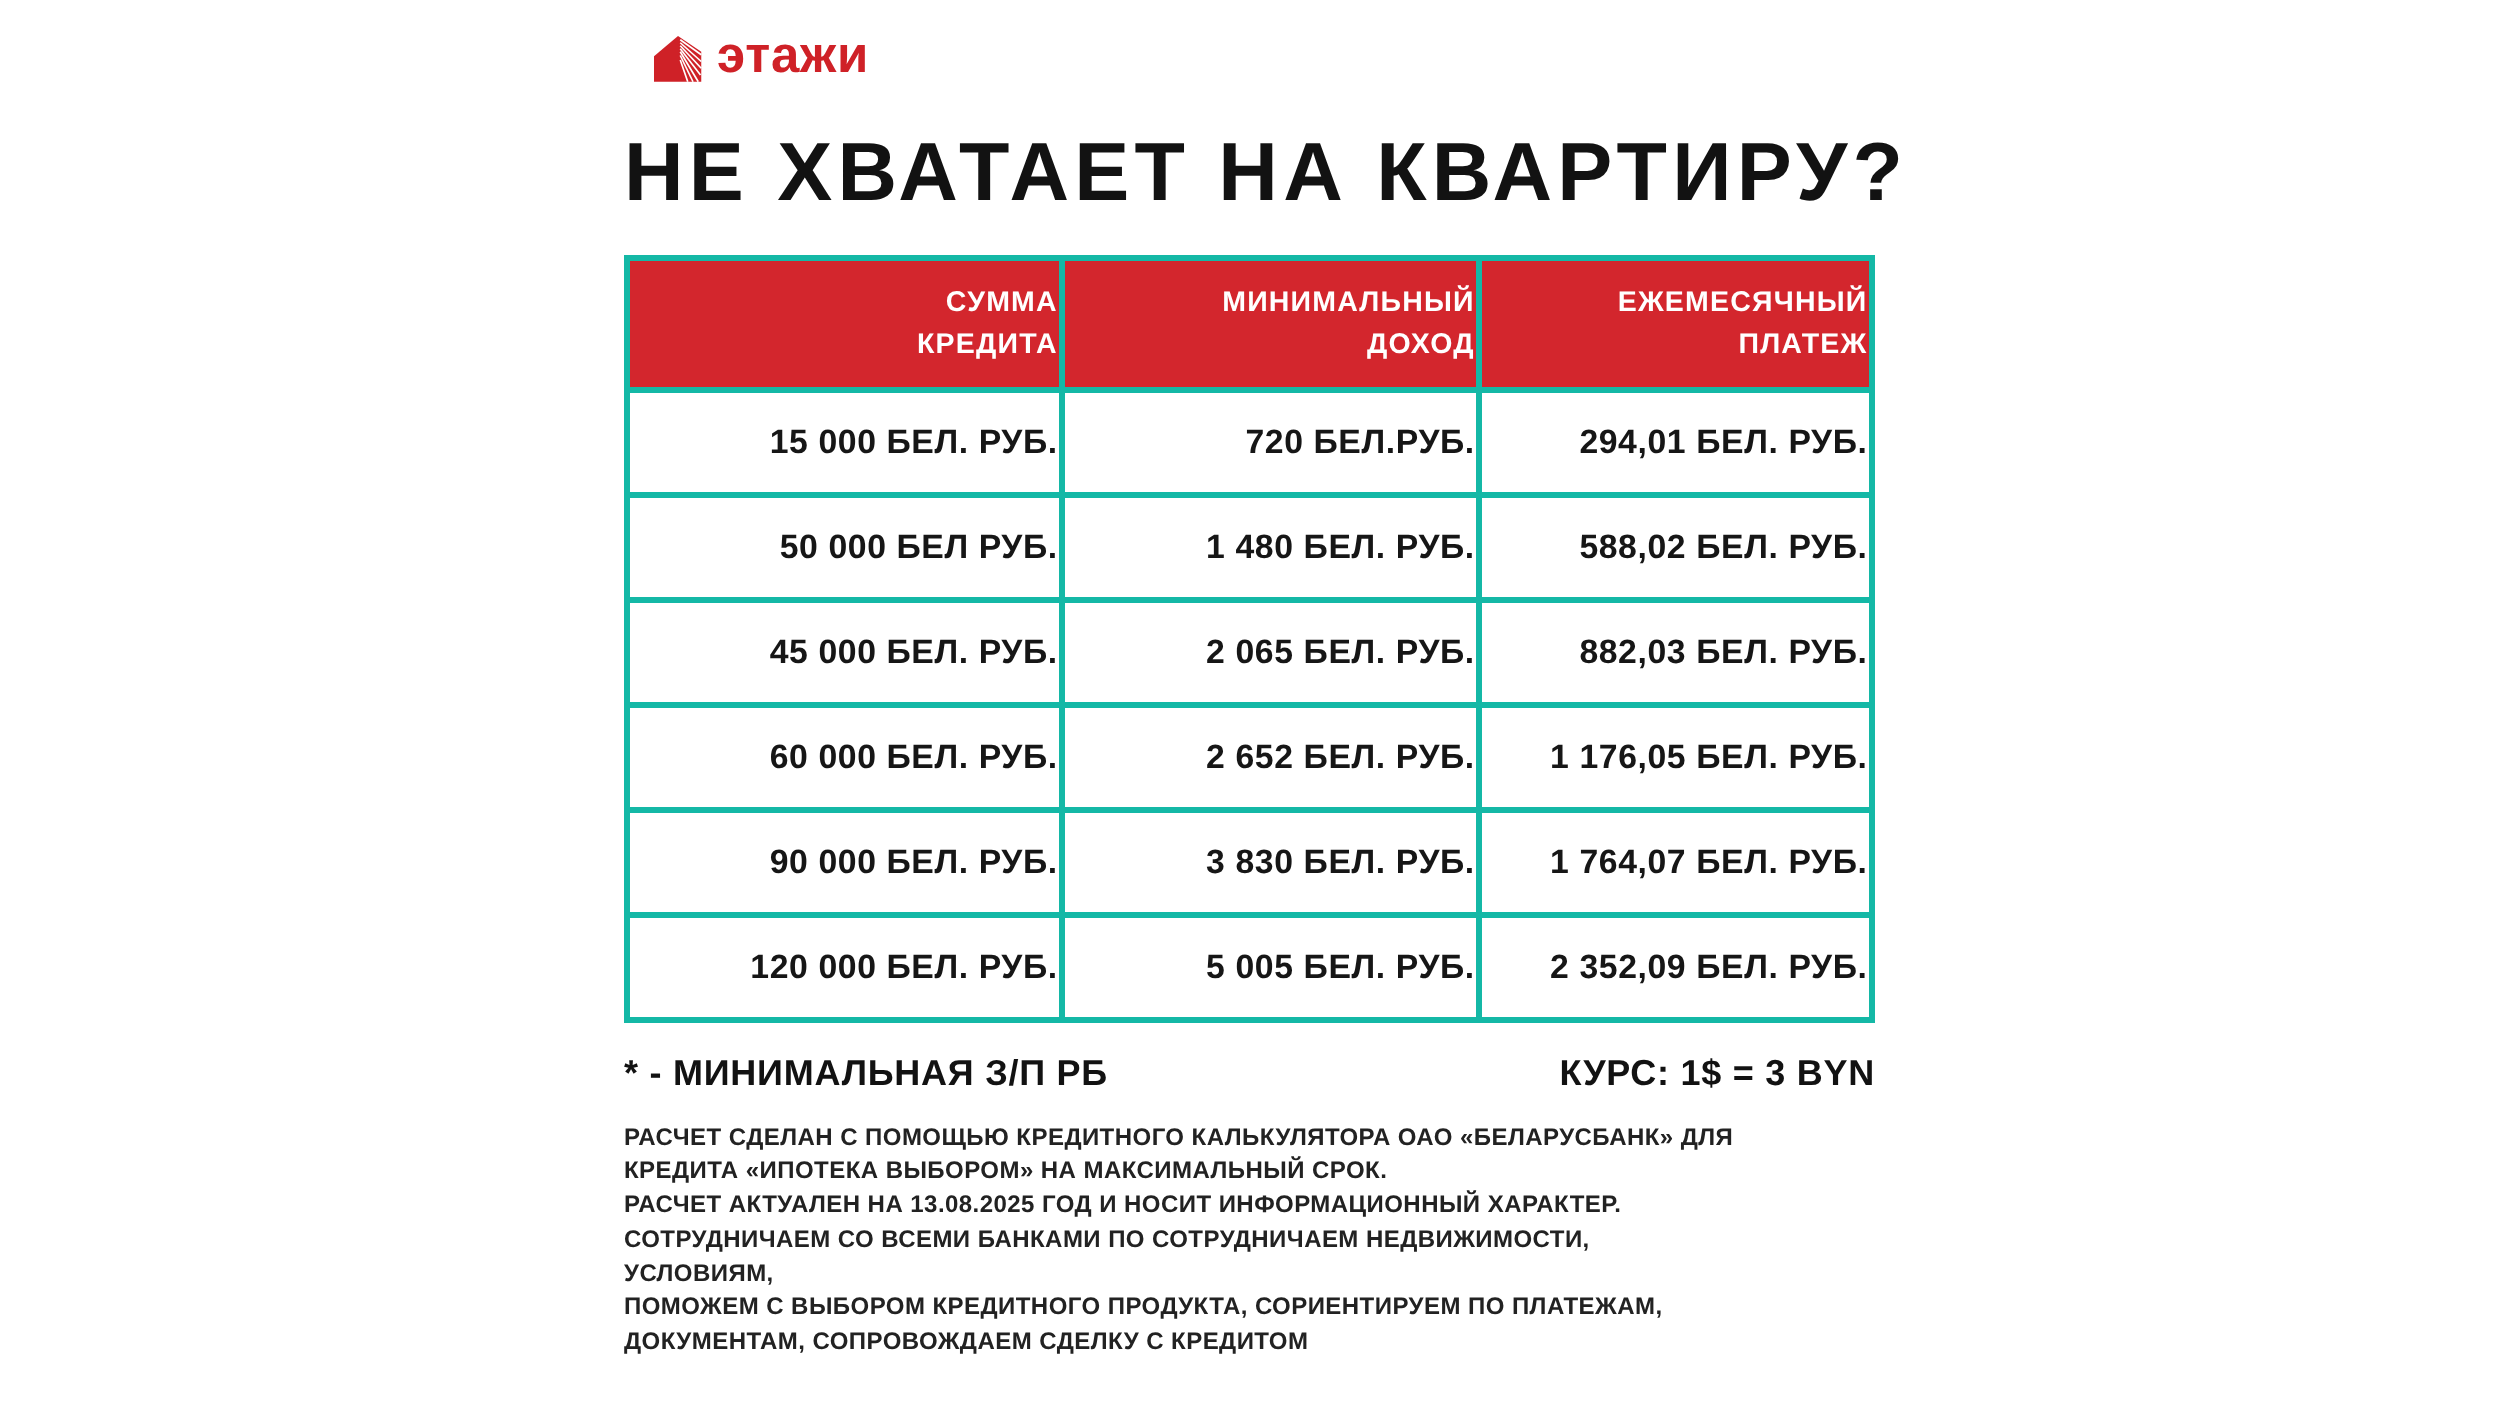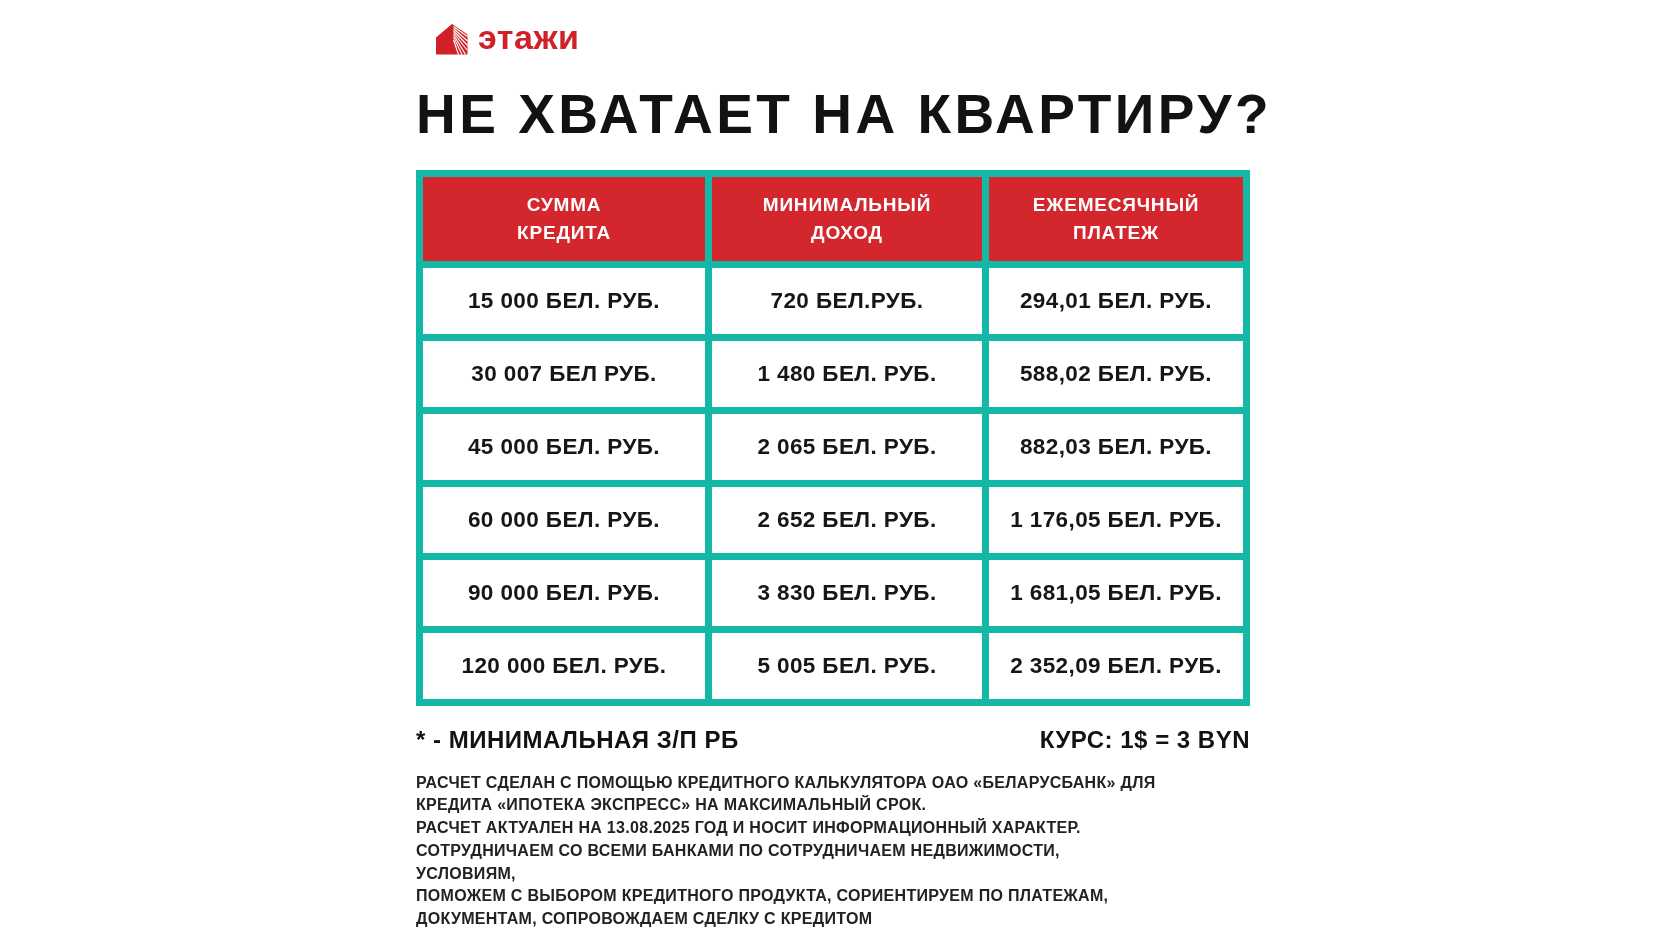--- a/index.html
+++ b/index.html
@@ -50,22 +50,22 @@
     white-space: nowrap;
   }
   
   .credit-table {
     margin-top: 26px;
     width: 834px;
     border-collapse: collapse;
     table-layout: fixed;
   }
   .credit-table th, .credit-table td {
-    border: 7px solid #14b8a6;
-    text-align: center;
+    border: 4px solid #14b8a6;
+    text-align: right;
     vertical-align: middle;
   }
   .credit-table th {
     background: #d3262d;
     color: #ffffff;
     font-size: 19px;
     font-weight: 700;
     letter-spacing: 0.8px;
     height: 82px;
     line-height: 1.45;
@@ -147,55 +147,55 @@
           </th>
         </tr>
       </thead>
       <tbody>
         <tr>
           <td>15 000 БЕЛ. РУБ.</td>
           <td>720 БЕЛ.РУБ.</td>
           <td>294,01 БЕЛ. РУБ.</td>
         </tr>
         <tr>
-          <td>30 007 БЕЛ РУБ.</td>
+          <td>50 000 БЕЛ РУБ.</td>
           <td>1 480 БЕЛ. РУБ.</td>
           <td>588,02 БЕЛ. РУБ.</td>
         </tr>
         <tr>
           <td>45 000 БЕЛ. РУБ.</td>
           <td>2 065 БЕЛ. РУБ.</td>
           <td>882,03 БЕЛ. РУБ.</td>
         </tr>
         <tr>
           <td>60 000 БЕЛ. РУБ.</td>
           <td>2 652 БЕЛ. РУБ.</td>
           <td>1 176,05 БЕЛ. РУБ.</td>
         </tr>
         <tr>
           <td>90 000 БЕЛ. РУБ.</td>
           <td>3 830 БЕЛ. РУБ.</td>
-          <td>1 681,05 БЕЛ. РУБ.</td>
+          <td>1 764,07 БЕЛ. РУБ.</td>
         </tr>
         <tr>
           <td>120 000 БЕЛ. РУБ.</td>
           <td>5 005 БЕЛ. РУБ.</td>
           <td>2 352,09 БЕЛ. РУБ.</td>
         </tr>
       </tbody>
     </table>
 
     <div class="footnote-row">
       <span class="footnote-left">* - МИНИМАЛЬНАЯ З/П РБ</span>
       <span class="footnote-right">КУРС: 1$ = 3 BYN</span>
     </div>
 
     <div class="disclaimer">
       <div>РАСЧЕТ СДЕЛАН С ПОМОЩЬЮ КРЕДИТНОГО КАЛЬКУЛЯТОРА ОАО «БЕЛАРУСБАНК» ДЛЯ</div>
-      <div>КРЕДИТА «ИПОТЕКА ЭКСПРЕСС» НА МАКСИМАЛЬНЫЙ СРОК.</div>
+      <div>КРЕДИТА «ИПОТЕКА ВЫБОРОМ» НА МАКСИМАЛЬНЫЙ СРОК.</div>
       <div>РАСЧЕТ АКТУАЛЕН НА 13.08.2025 ГОД И НОСИТ ИНФОРМАЦИОННЫЙ ХАРАКТЕР.</div>
       <div>СОТРУДНИЧАЕМ СО ВСЕМИ БАНКАМИ ПО СОТРУДНИЧАЕМ НЕДВИЖИМОСТИ,</div>
       <div>УСЛОВИЯМ,</div>
       <div>ПОМОЖЕМ С ВЫБОРОМ КРЕДИТНОГО ПРОДУКТА, СОРИЕНТИРУЕМ ПО ПЛАТЕЖАМ,</div>
       <div>ДОКУМЕНТАМ, СОПРОВОЖДАЕМ СДЕЛКУ С КРЕДИТОМ</div>
     </div>
 
   </div>
 </div>
 

